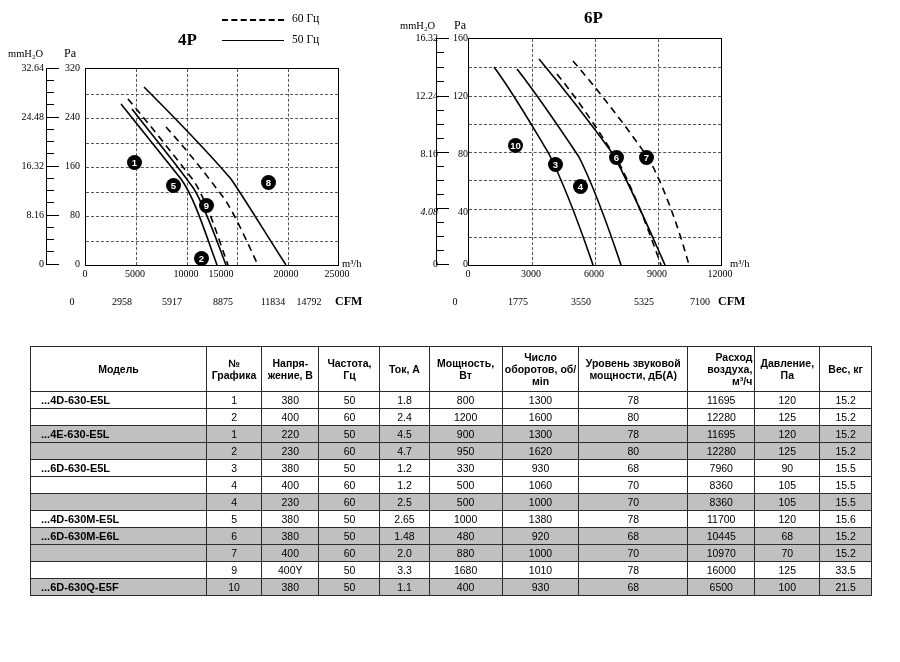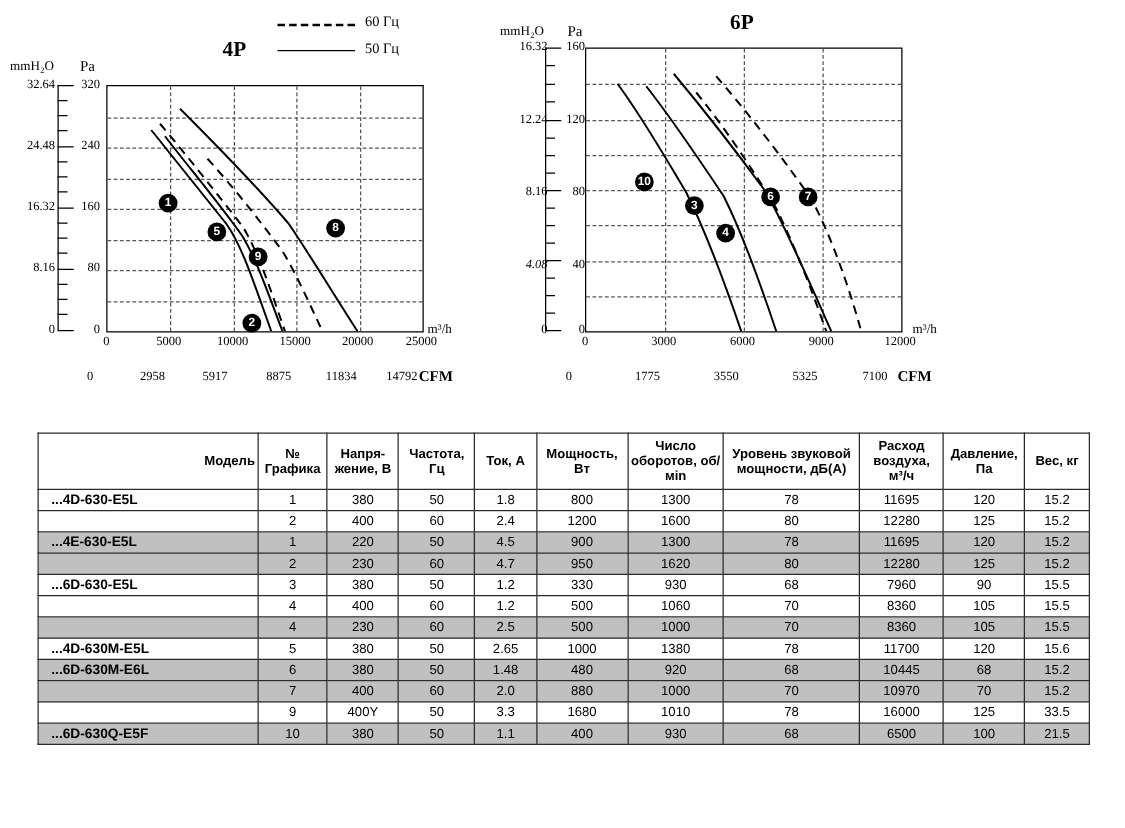--- a/index.html
+++ b/index.html
@@ -150,30 +150,30 @@
 
     <div class="bullet" style="left:127px;top:155px;">1</div>
     <div class="bullet" style="left:166px;top:178px;">5</div>
     <div class="bullet" style="left:194px;top:251px;">2</div>
     <div class="bullet" style="left:199px;top:198px;">9</div>
     <div class="bullet" style="left:261px;top:175px;">8</div>
 
     <div class="tick" style="left:60px;top:268px;width:50px;">0</div>
     <div class="tick" style="left:110px;top:268px;width:50px;">5000</div>
     <div class="tick" style="left:161px;top:268px;width:50px;">10000</div>
-    <div class="tick" style="left:211px;top:268px;width:50px;font-family:Liberation Serif, serif;">15000</div>
+    <div class="tick" style="left:196px;top:268px;width:50px;font-family:Liberation Serif, serif;">15000</div>
     <div class="tick" style="left:261px;top:268px;width:50px;">20000</div>
     <div class="tick" style="left:312px;top:268px;width:50px;">25000</div>
 
     <div class="tick" style="left:47px;top:296px;width:50px;">0</div>
     <div class="tick" style="left:97px;top:296px;width:50px;">2958</div>
     <div class="tick" style="left:147px;top:296px;width:50px;">5917</div>
     <div class="tick" style="left:198px;top:296px;width:50px;">8875</div>
     <div class="tick" style="left:248px;top:296px;width:50px;">11834</div>
-    <div class="tick" style="left:284px;top:296px;width:50px;text-align:right;">14792</div>
+    <div class="tick" style="left:284px;top:296px;width:50px;">14792</div>
   </div>
 
   <div class="chart" style="left:390px;top:0;width:510px;height:320px;">
 
     <div class="chart-title" style="left:194px;top:8px;">6P</div>
 
     <div class="axis-unit" style="left:10px;top:20px;">mmH₂O</div>
     <div class="axis-unit" style="left:64px;top:18px;font-size:12px;">Pa</div>
     <div class="axis-unit" style="left:340px;top:258px;">m³/h</div>
     <div class="axis-unit" style="left:328px;top:294px;font-weight:bold;font-size:12px;">CFM</div>
@@ -249,29 +249,29 @@
     <div class="tick" style="left:40px;top:296px;width:50px;">0</div>
     <div class="tick" style="left:103px;top:296px;width:50px;">1775</div>
     <div class="tick" style="left:166px;top:296px;width:50px;">3550</div>
     <div class="tick" style="left:229px;top:296px;width:50px;">5325</div>
     <div class="tick" style="left:285px;top:296px;width:50px;">7100</div>
   </div>
 
   <table id="spec-table" style="left:30px;top:346px;width:842px;">
     <thead>
       <tr>
-        <th style="width:215px;text-align:right;">Модель</th>
+        <th style="width:215px;">Модель</th>
         <th style="width:52px;">№ Графика</th>
         <th style="width:58px;">Напря-жение, В</th>
         <th style="width:60px;">Частота, Гц</th>
         <th style="width:52px;">Ток, А</th>
         <th style="width:72px;">Мощность, Вт</th>
         <th style="width:78px;">Число оборотов, об/мin</th>
         <th style="width:120px;">Уровень звуковой мощности, дБ(А)</th>
-        <th style="width:68px;">Расход воздуха, м³/ч</th>
+        <th style="width:68px;text-align:right;">Расход воздуха, м³/ч</th>
         <th style="width:62px;">Давление, Па</th>
         <th style="width:55px;">Вес, кг</th>
       </tr>
     </thead>
     <tbody id="table-body">
         <tr class="plain">
           <td class="model">...4D-630-E5L</td>
           <td>1</td>
           <td>380</td>
           <td>50</td>

